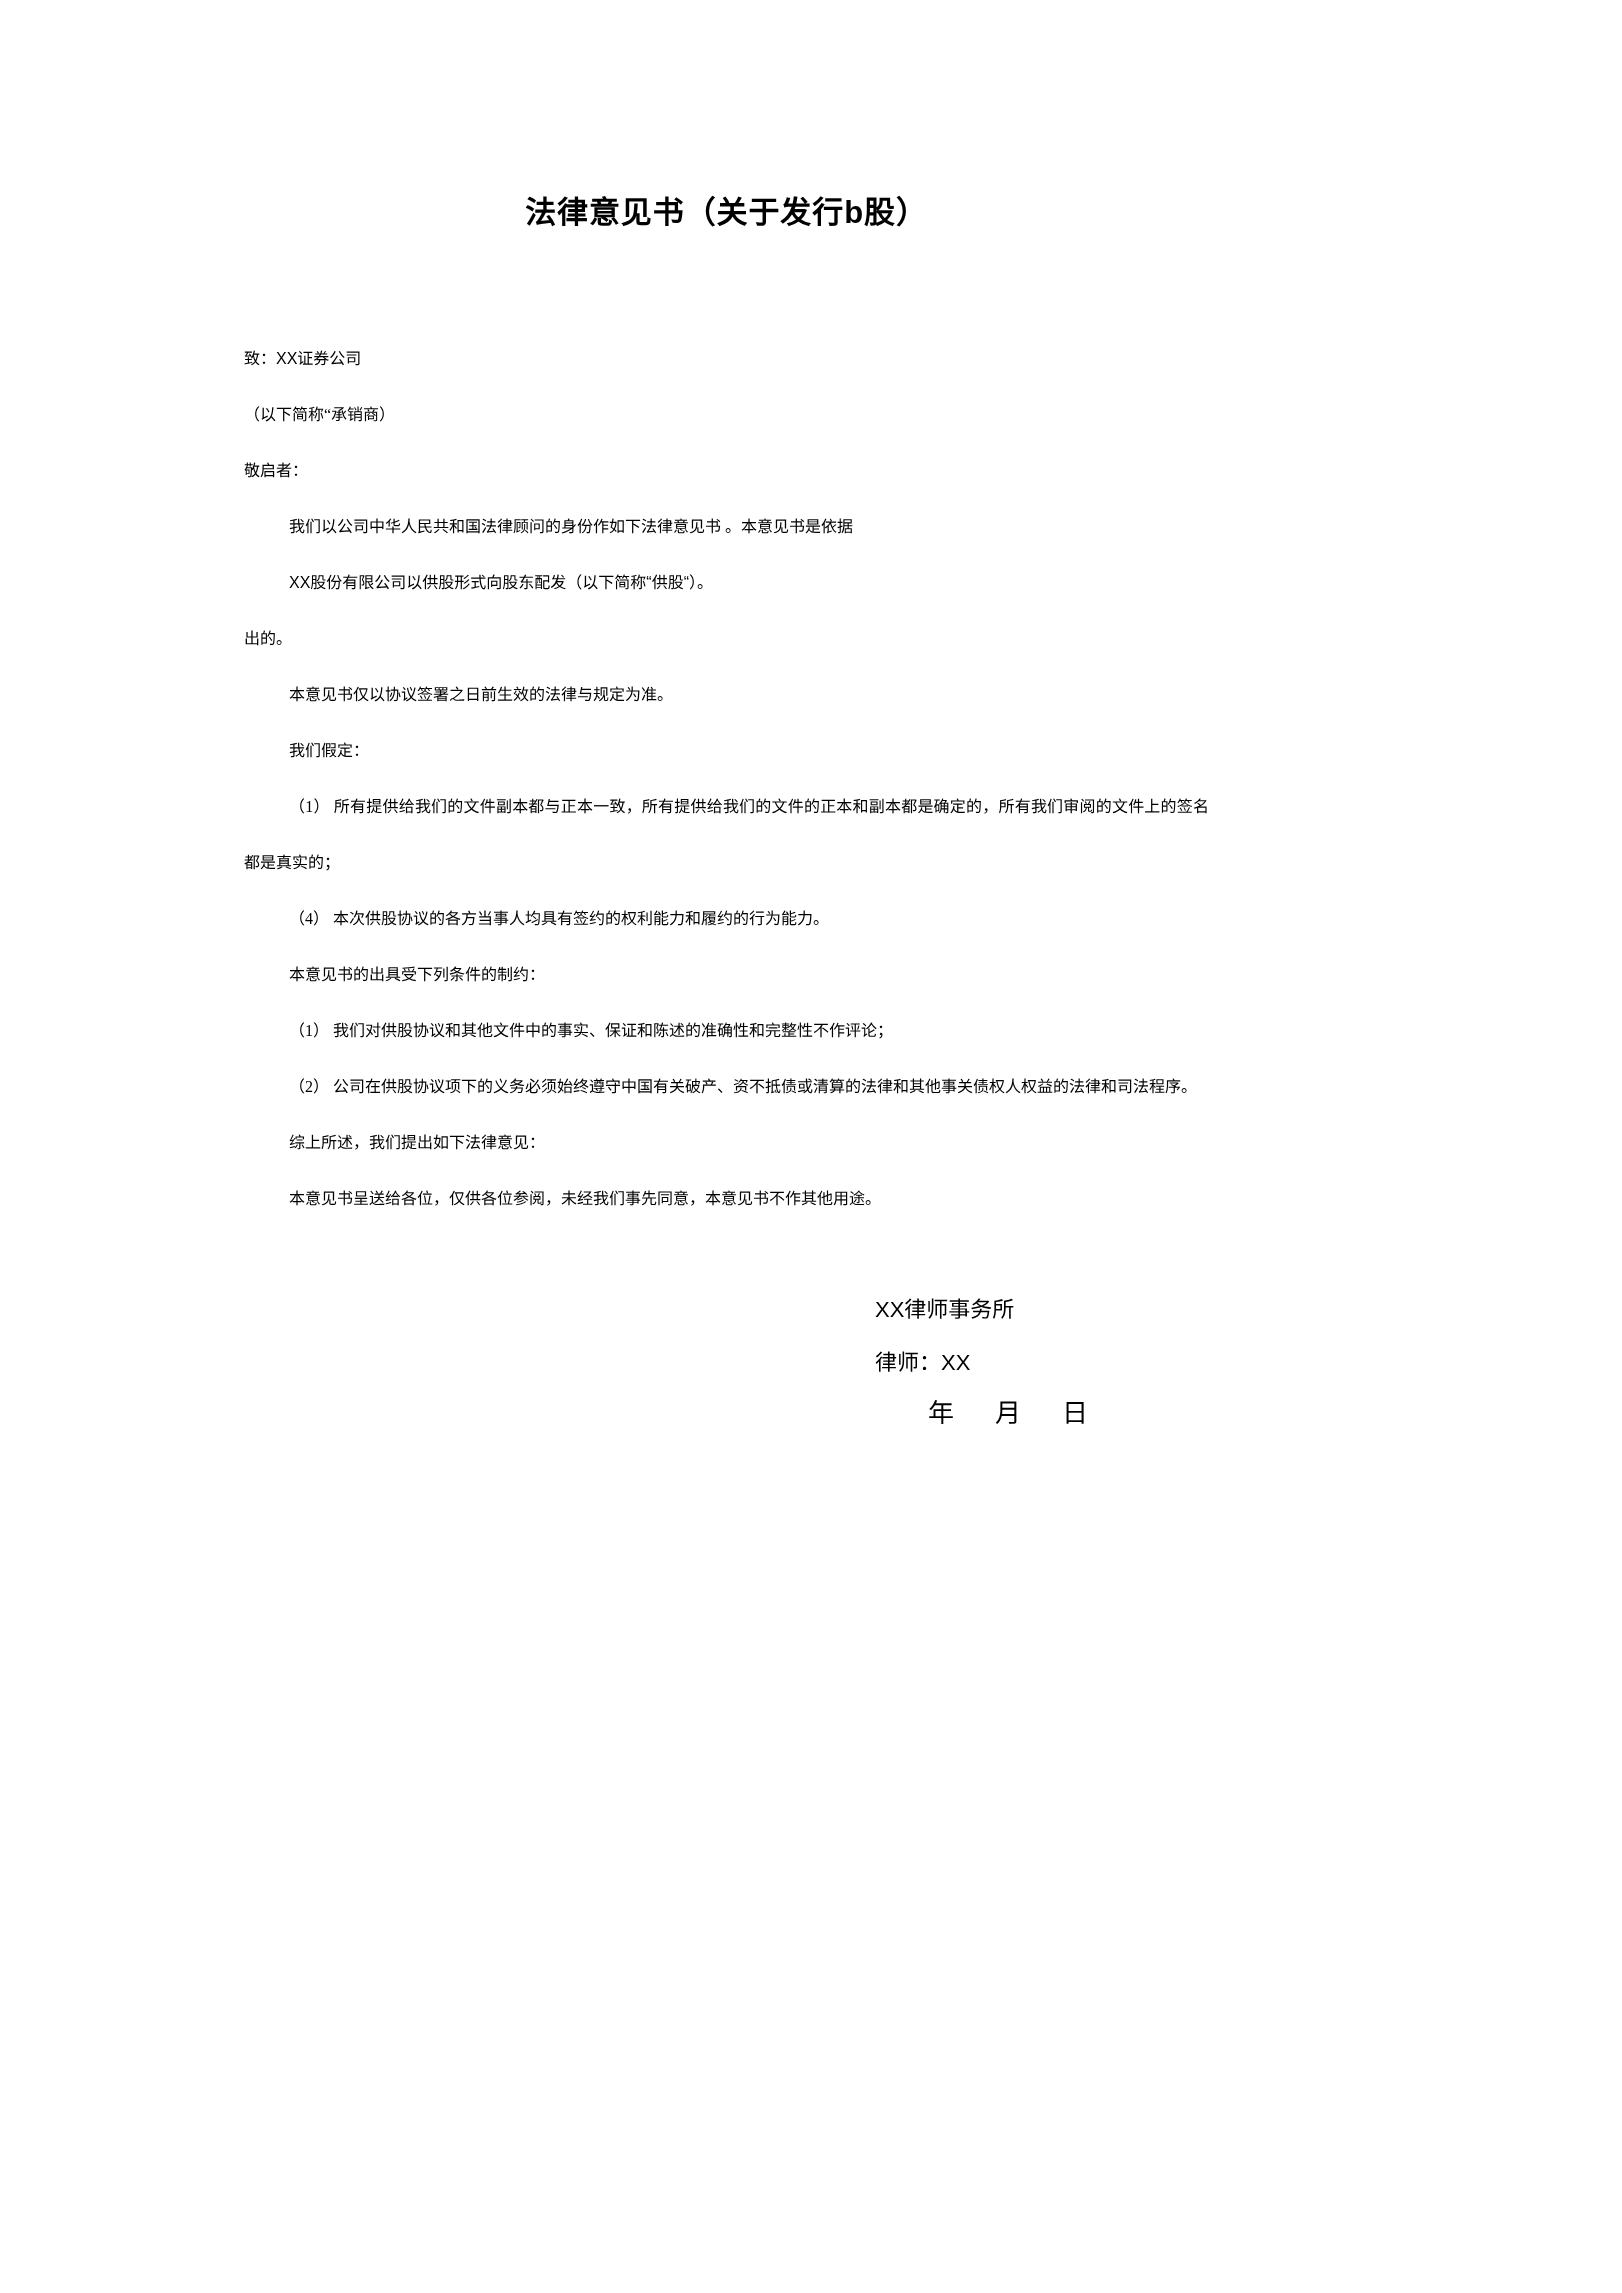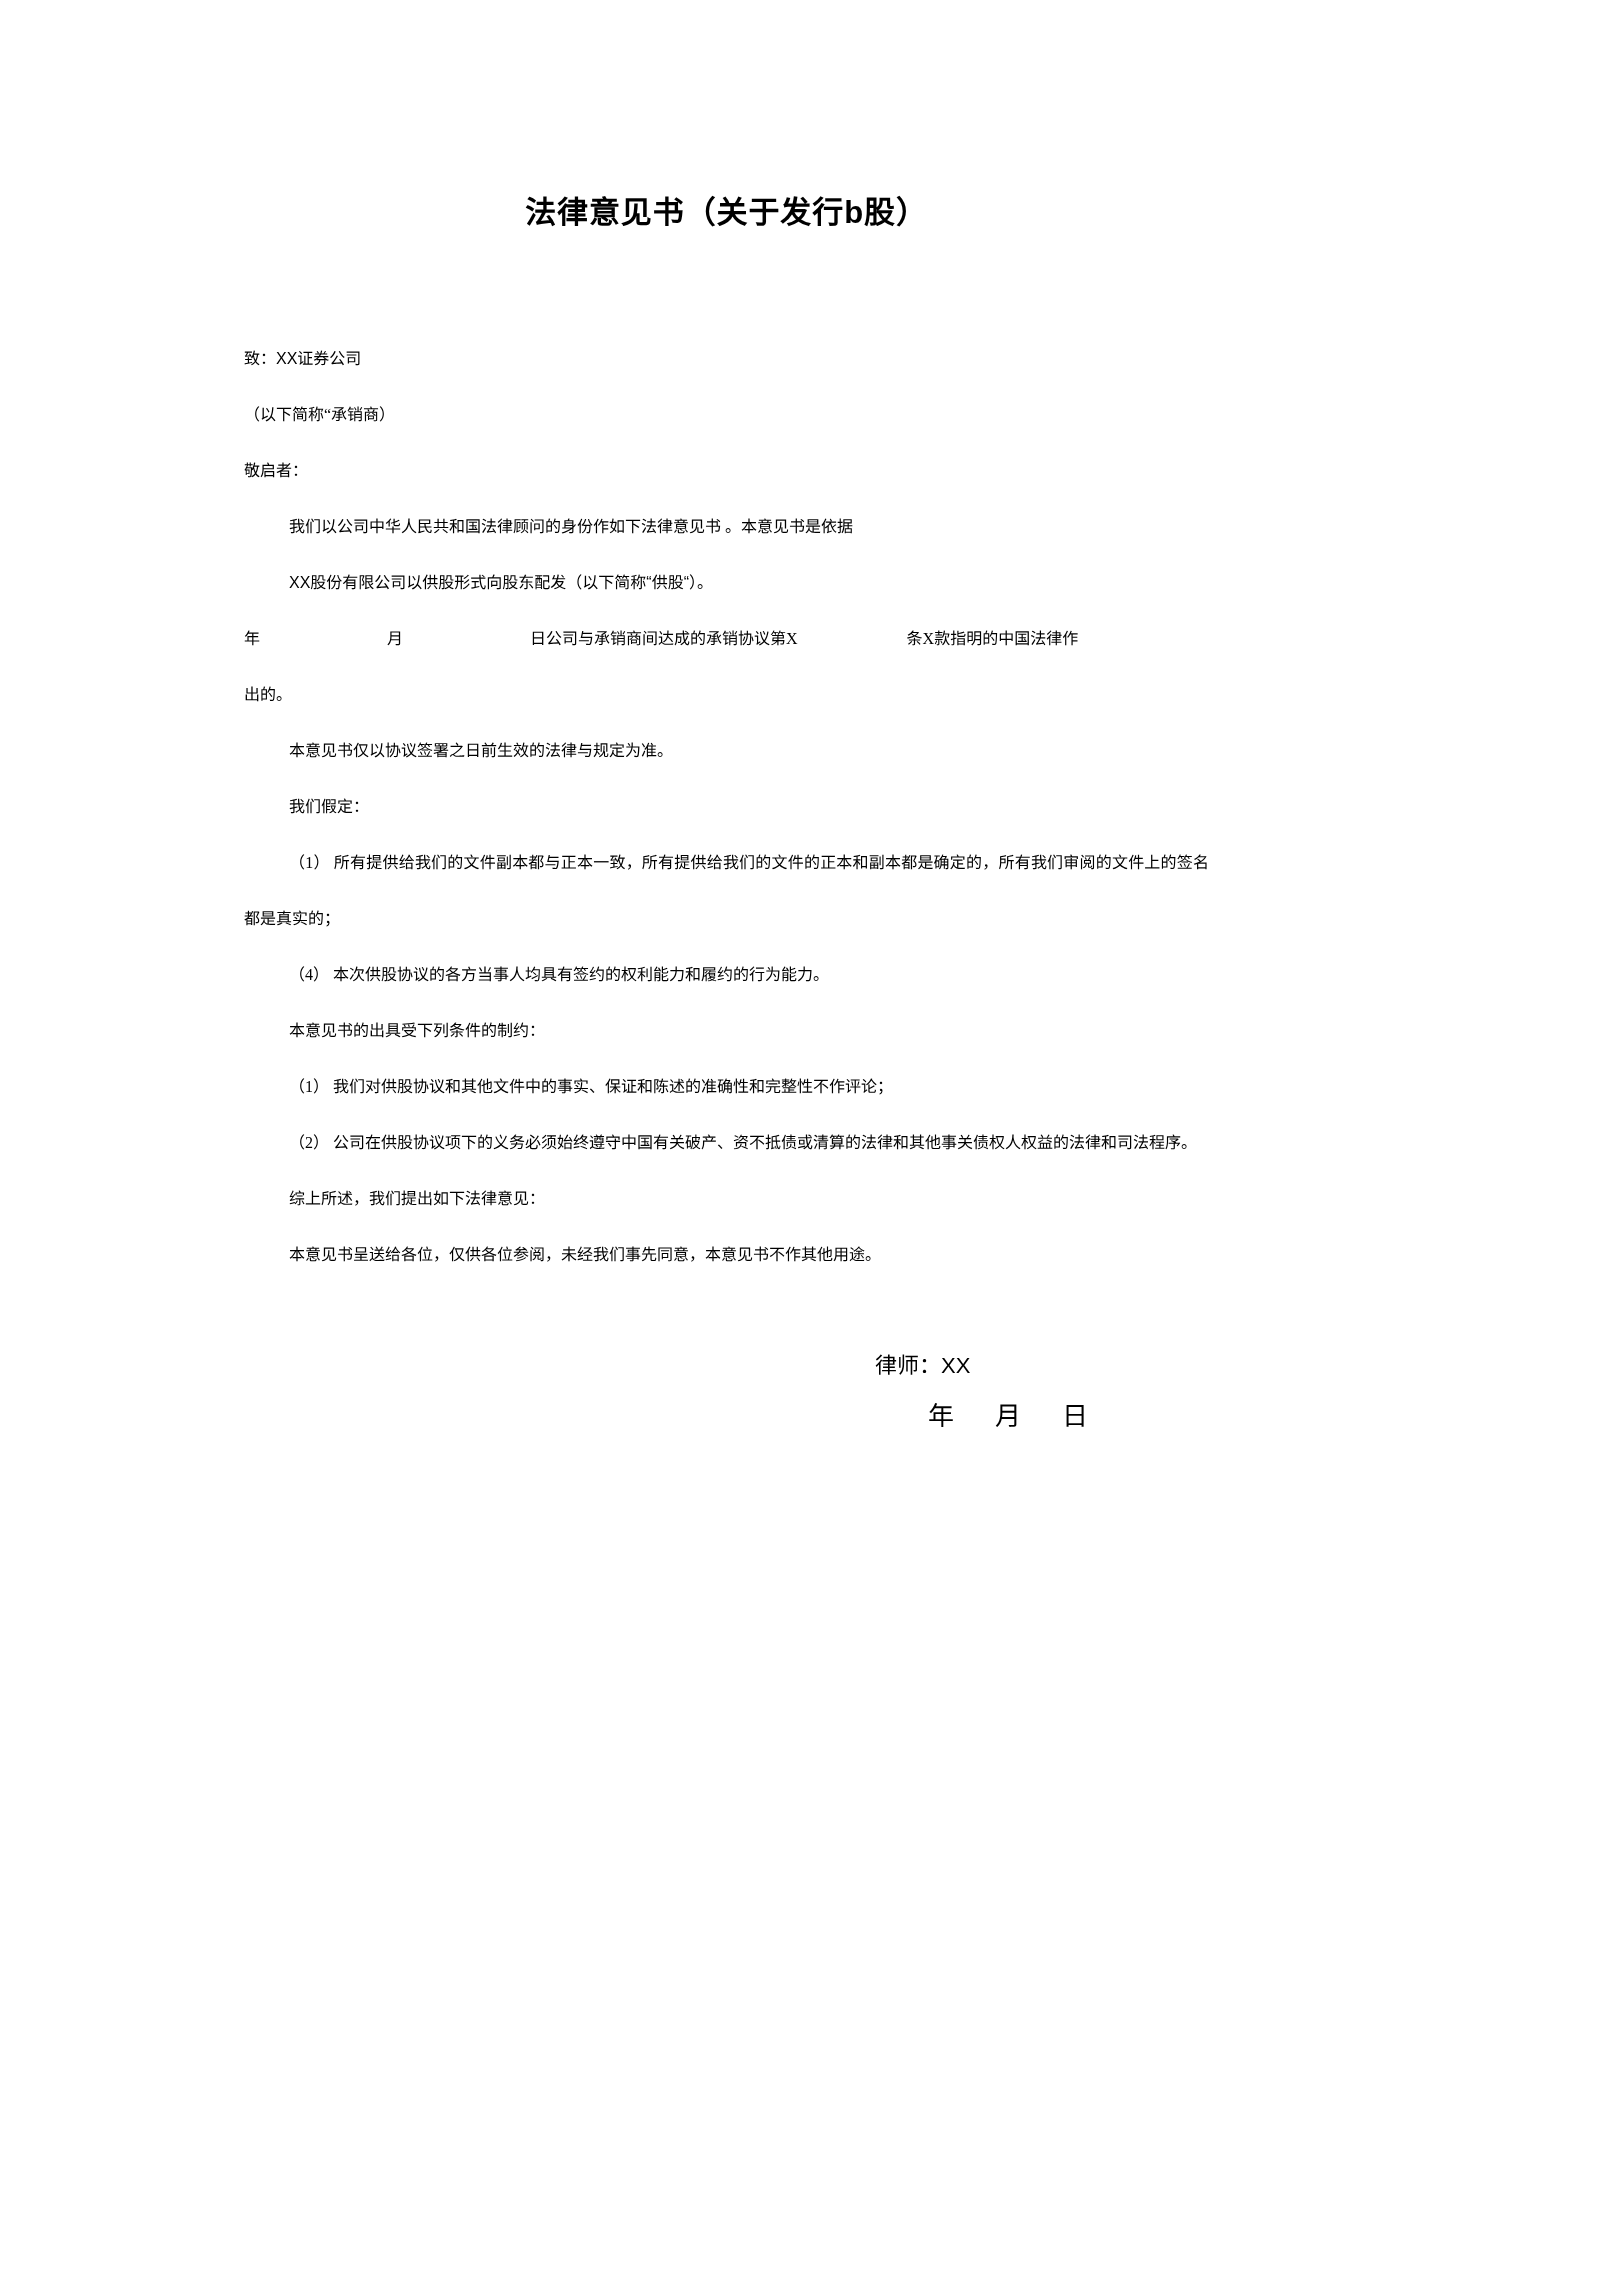--- a/index.html
+++ b/index.html
@@ -90,21 +90,20 @@
     <p class="sans">致：XX证券公司</p>
 
     <p>（以下简称“承销商）</p>
 
     <p>敬启者：</p>
 
     <p class="indent">我们以公司中华人民共和国法律顾问的身份作如下法律意见书 。本意见书是依据</p>
 
     <p class="indent sans">XX股份有限公司以供股形式向股东配发（以下简称“供股“）。</p>
 
-    <p class="gap-line"><span>年</span><span class="sp-wide"></span><span>月</span><span class="sp-wide"></span><span>日公司与承销商间达成的承销协议第X</span><span class="sp-mid"></span><span>条X款指明的中国法律作</span></p>
 
     <p>出的。</p>
 
     <p class="indent">本意见书仅以协议签署之日前生效的法律与规定为准。</p>
 
 
     <p class="indent">我们假定：</p>
 
     <p class="indent">（1） 所有提供给我们的文件副本都与正本一致，所有提供给我们的文件的正本和副本都是确定的，所有我们审阅的文件上的签名都是真实的；</p>
 
@@ -114,19 +113,20 @@
 
     <p class="indent">（1） 我们对供股协议和其他文件中的事实、保证和陈述的准确性和完整性不作评论；</p>
 
     <p class="indent">（2） 公司在供股协议项下的义务必须始终遵守中国有关破产、资不抵债或清算的法律和其他事关债权人权益的法律和司法程序。</p>
 
     <p class="indent">综上所述，我们提出如下法律意见：</p>
 
     <p class="indent">本意见书呈送给各位，仅供各位参阅，未经我们事先同意，本意见书不作其他用途。</p>
 
     <div class="sign-block">
+      <div class="sign-line">XX律师事务所</div>
       <div class="sign-line">律师：XX</div>
       <div class="sign-date">年 月 日</div>
     </div>
 
   </div>
 </div>
 
 
 </body></html>

